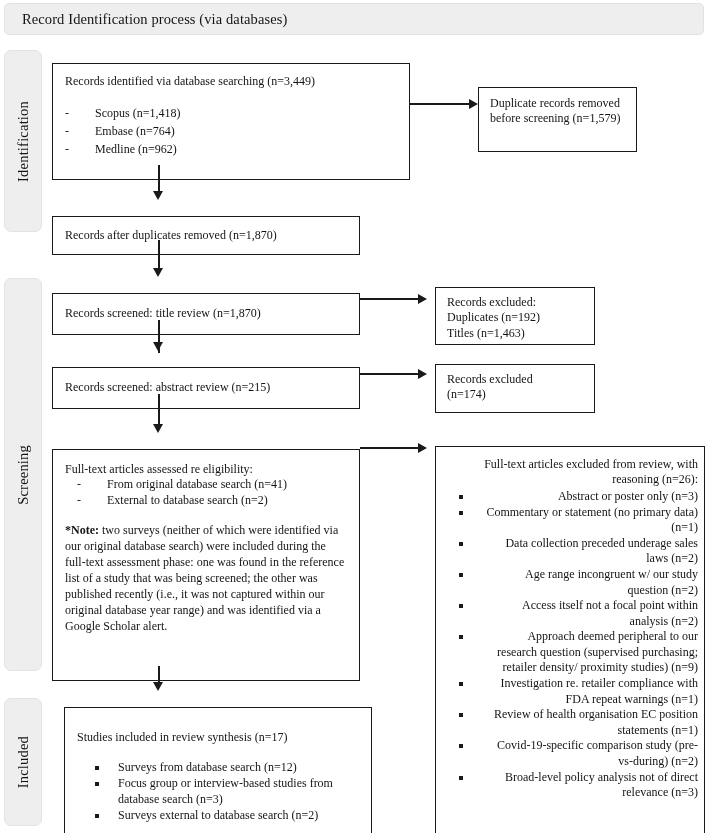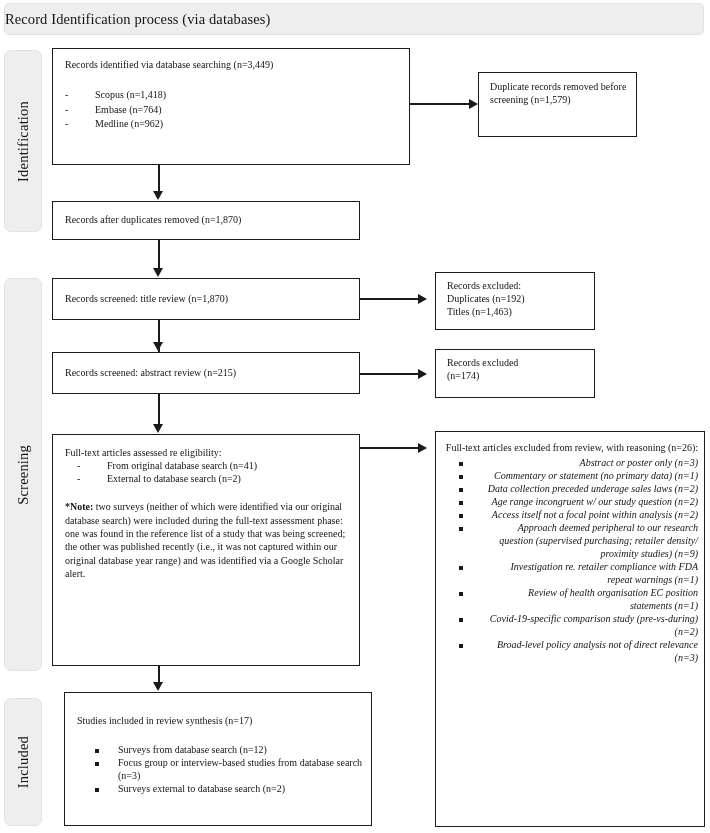--- a/index.html
+++ b/index.html
@@ -25,20 +25,21 @@
     height: 32px;
     background: #eeeeee;
     border: 1px solid #e2e2e2;
     border-radius: 5px;
     box-sizing: border-box;
     display: flex;
     align-items: center;
   }
   .header-title {
     font-size: 14.5px;
+    padding-left: 17px;
     letter-spacing: 0.1px;
     white-space: nowrap;
   }
 
   
   .phase-tab {
     position: absolute;
     left: 4px;
     width: 38px;
     background: #eeeeee;
@@ -59,22 +60,23 @@
   #phase-identification { top: 50px;  height: 182px; }
   #phase-screening     { top: 278px; height: 393px; }
   #phase-included      { top: 698px; height: 128px; }
 
   
   .flow-box {
     position: absolute;
     background: #ffffff;
     border: 1.6px solid #1a1a1a;
     box-sizing: border-box;
-    font-size: 10px;
+    font-size: 12px;
     line-height: 1.29;
+    margin-top: 15px;
   }
 
   .box-title {
     white-space: pre-wrap;
   }
 
   
   ul.dash-list, ul.sq-list {
     list-style: none;
     margin: 0;
@@ -120,21 +122,21 @@
   #box-included        { left: 64px;  top: 692px; width: 308px; height: 134px; padding: 22px 8px 0 12px; }
 
   #box-identified .box-title { padding-left: 12px; }
   #box-identified ul.dash-list { margin-top: 16px; }
   #box-identified ul.dash-list > li { line-height: 1.47; }
 
   #box-fulltext ul.dash-list > li { line-height: 1.28; }
   #box-fulltext .note-para { margin-top: 15px; line-height: 1.33; }
 
   #box-fulltext-excl ul.sq-list { margin-top: 1px; }
-  #box-fulltext-excl ul.sq-list > li { line-height: 1.30; padding-left: 40px; font-style: italic; }
+  #box-fulltext-excl ul.sq-list > li { line-height: 1.30; padding-left: 40px; }
   #box-fulltext-excl ul.sq-list > li::before { left: 14px; top: 6px; }
 
   #box-included ul.sq-list { margin-top: 15px; }
   #box-included ul.sq-list > li { line-height: 1.32; padding-left: 41px; }
   #box-included ul.sq-list > li::before { left: 18px; top: 6px; }
 
   
   .conn {
     position: absolute;
   }

